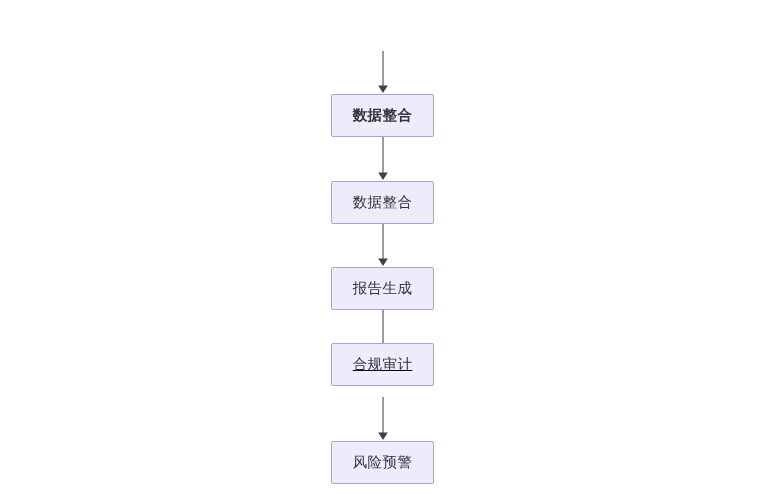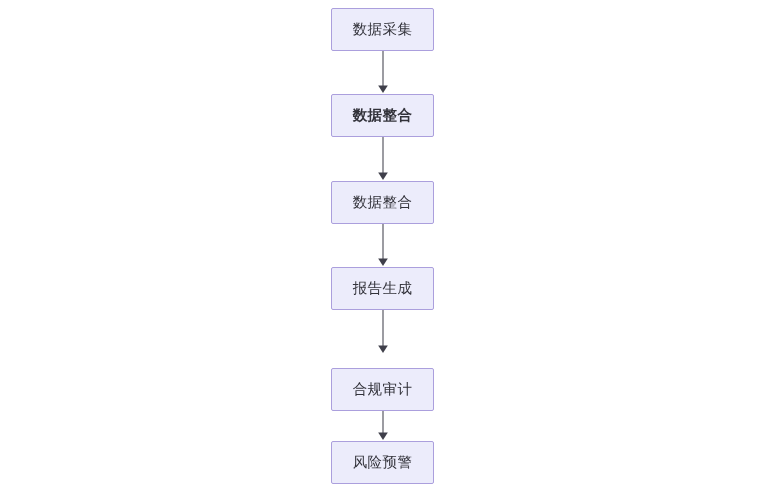--- a/index.html
+++ b/index.html
@@ -87,37 +87,34 @@
       <polygon points="378.2,345.5 387.8,345.5 383,353"></polygon>
     </g>
     <g>
       <line x1="383" y1="397" x2="383" y2="433"></line>
       <polygon points="378.2,432.5 387.8,432.5 383,440"></polygon>
     </g>
   </svg>
 
   <div class="flow-column">
 
-    <div class="node" style="top:8px;">
-      <span class="node-label">数据采集</span>
-    </div>
 
     <div class="node" style="top:94px;font-weight:bold;">
       <span class="node-label">数据整合</span>
     </div>
 
     <div class="node" style="top:181px;">
       <span class="node-label">数据整合</span>
     </div>
 
     <div class="node" style="top:267px;">
       <span class="node-label">报告生成</span>
     </div>
 
-    <div class="node" style="top:368px;">
+    <div class="node" style="top:343px;text-decoration:underline;">
       <span class="node-label">合规审计</span>
     </div>
 
     <div class="node" style="top:441px;">
       <span class="node-label">风险预警</span>
     </div>
 
   </div>
 </div>
 

